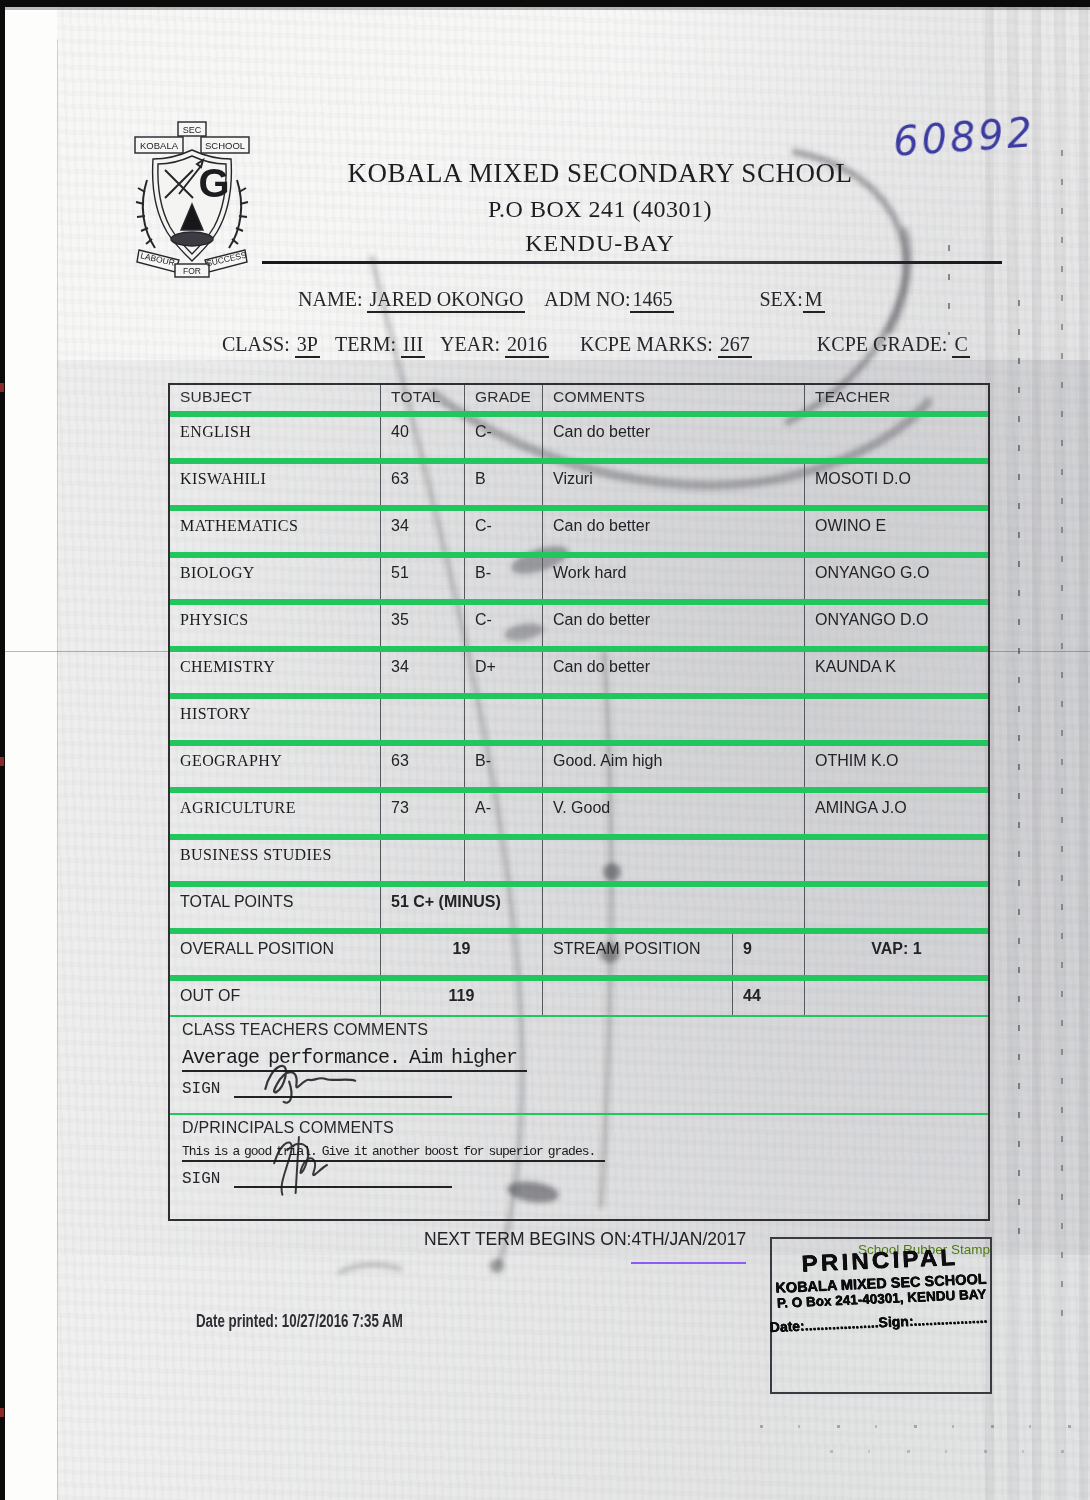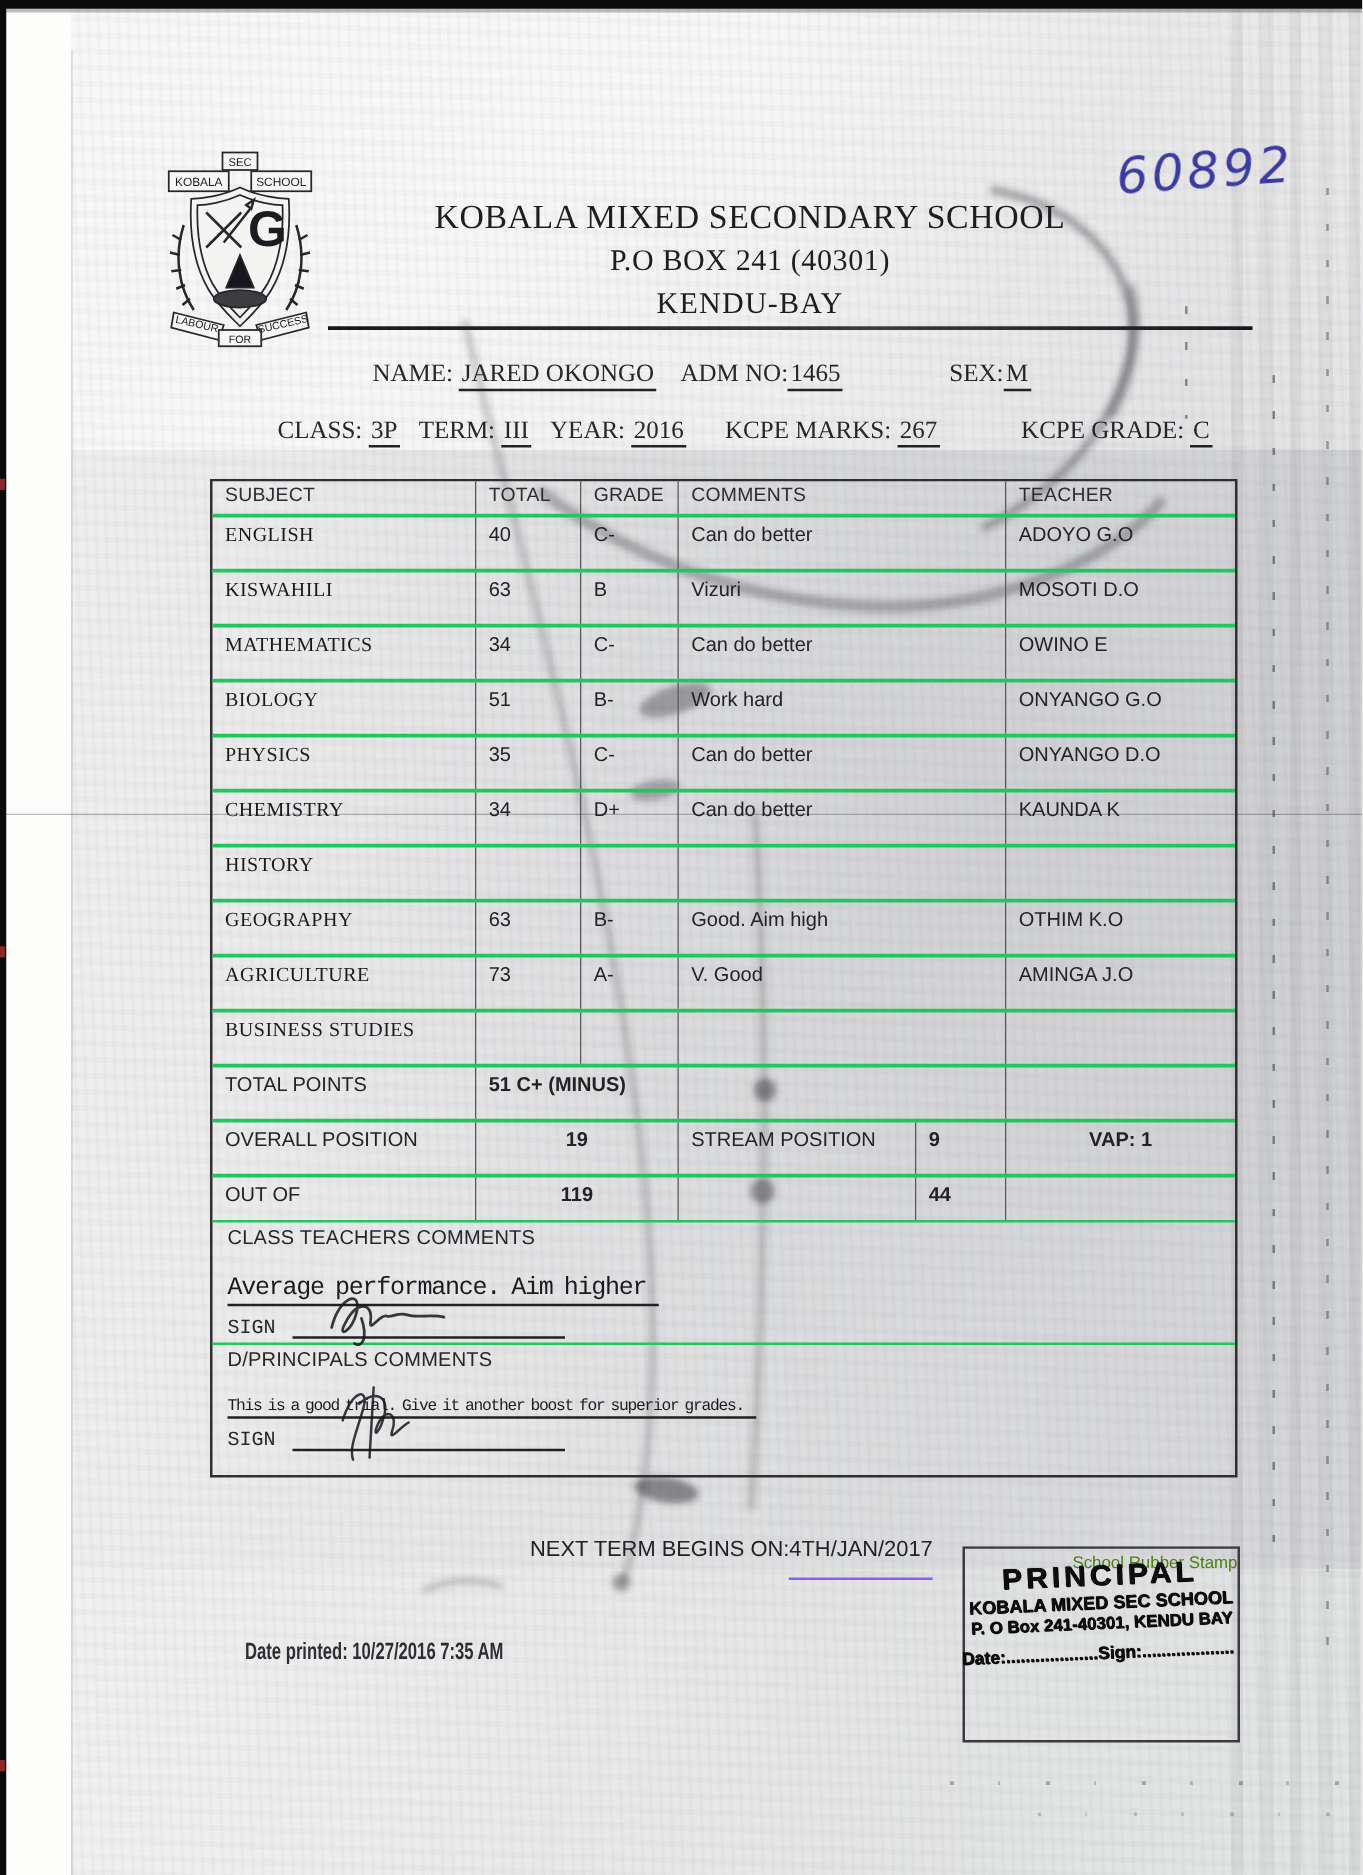--- a/index.html
+++ b/index.html
@@ -50,36 +50,36 @@
     color:#3b3ba2;transform:rotate(-4deg);letter-spacing:3px;font-family:"DejaVu Sans",sans-serif;}
   
   .idline{position:absolute;font-size:20px;color:#26262b;white-space:nowrap;}
   .idline .u{border-bottom:2px solid #222;padding:0 2px 1px 2px;}
   .id1{left:298px;top:288px;}
   .id2{left:222px;top:333px;}
   .gap10{margin-left:10px;} .gap14{margin-left:14px;} .gap26{margin-left:26px;}
   .gap60{margin-left:60px;} .gap80{margin-left:80px;}
   
   .report-table{position:absolute;left:168px;top:383px;width:818px;border:2px solid #2e2e33;background:rgba(255,255,255,.04);}
-  .trow,.thead,.trow-tp,.trow-op,.trow-oo{display:grid;border-top:3px solid #22c55e;}
+  .trow,.thead,.trow-tp,.trow-op,.trow-oo{display:grid;border-top:6px solid #22c55e;}
   .thead{border-top:none;grid-template-columns:210px 84px 78px 262px 184px;height:26px;}
   .trow{grid-template-columns:210px 84px 78px 262px 184px;height:41px;}
   .trow-tp{grid-template-columns:210px 162px 262px 184px;height:41px;}
   .trow-op{grid-template-columns:210px 162px 190px 72px 184px;height:41px;}
   .trow-oo{grid-template-columns:210px 162px 190px 72px 184px;height:34px;}
   .c{border-left:1px solid #55555c;padding:6px 0 0 10px;font-size:16px;color:#232327;overflow:hidden;}
   .c:first-child{border-left:none;}
   .th{font-size:15.5px;color:#2c2c31;padding-top:3px;letter-spacing:.2px;}
   .c-subj{font-family:"Liberation Serif",serif;letter-spacing:.4px;color:#1a1a1e;}
   .bold{font-weight:bold;}
   .ctr{text-align:center;padding-left:0;}
   .tcell-comments{border-top:2px solid #22c55e;padding:4px 12px 0 12px;}
   .cc-label{font-size:16px;color:#26262b;letter-spacing:.2px;}
   .cc-text{font-family:"Liberation Mono",monospace;font-size:20px;letter-spacing:-1px;word-spacing:-2px;
-    color:#1b1b1f;display:inline-block;border-bottom:2px solid #222;padding:2px 10px 1px 0;margin-top:17px;}
+    color:#1b1b1f;display:inline-block;border-bottom:2px solid #222;padding:2px 10px 1px 0;margin-top:5px;}
   .cc-text.small{font-size:13px;}
   .signrow{margin-top:4px;font-size:16px;color:#26262b;display:flex;align-items:flex-end;font-family:Liberation Mono, monospace;}
   .signline{position:relative;display:inline-block;width:218px;border-bottom:2px solid #222;height:20px;margin-left:14px;}
   .signline svg{position:absolute;left:24px;bottom:-10px;}
   
   .nextterm{position:absolute;left:424px;top:1229px;font-size:17.5px;color:#212126;}
   .nextterm .u{border-bottom:2px solid #8b5cf6;padding-bottom:13px;}
   .stampbox{position:absolute;left:770px;top:1237px;width:218px;height:153px;border:2px solid #3a3a40;}
   .stampbox-label{position:absolute;top:3px;width:100%;text-align:right;font-size:13.5px;color:#4d7c0f;}
   .stampink{position:absolute;left:-8px;top:8px;width:234px;transform:rotate(-2.5deg);
@@ -200,21 +200,20 @@
       <div class="c th">COMMENTS</div>
       <div class="c th">TEACHER</div>
     </div>
 
     <div id="rows-host">
         <div class="trow">
     <div class="c c-subj">ENGLISH</div>
     <div class="c">40</div>
     <div class="c">C-</div>
     <div class="c">Can do better</div>
-    <div class="c">ADOYO G.O</div>
   </div>
         <div class="trow">
     <div class="c c-subj">KISWAHILI</div>
     <div class="c">63</div>
     <div class="c">B</div>
     <div class="c">Vizuri</div>
     <div class="c">MOSOTI D.O</div>
   </div>
         <div class="trow">
     <div class="c c-subj">MATHEMATICS</div>

